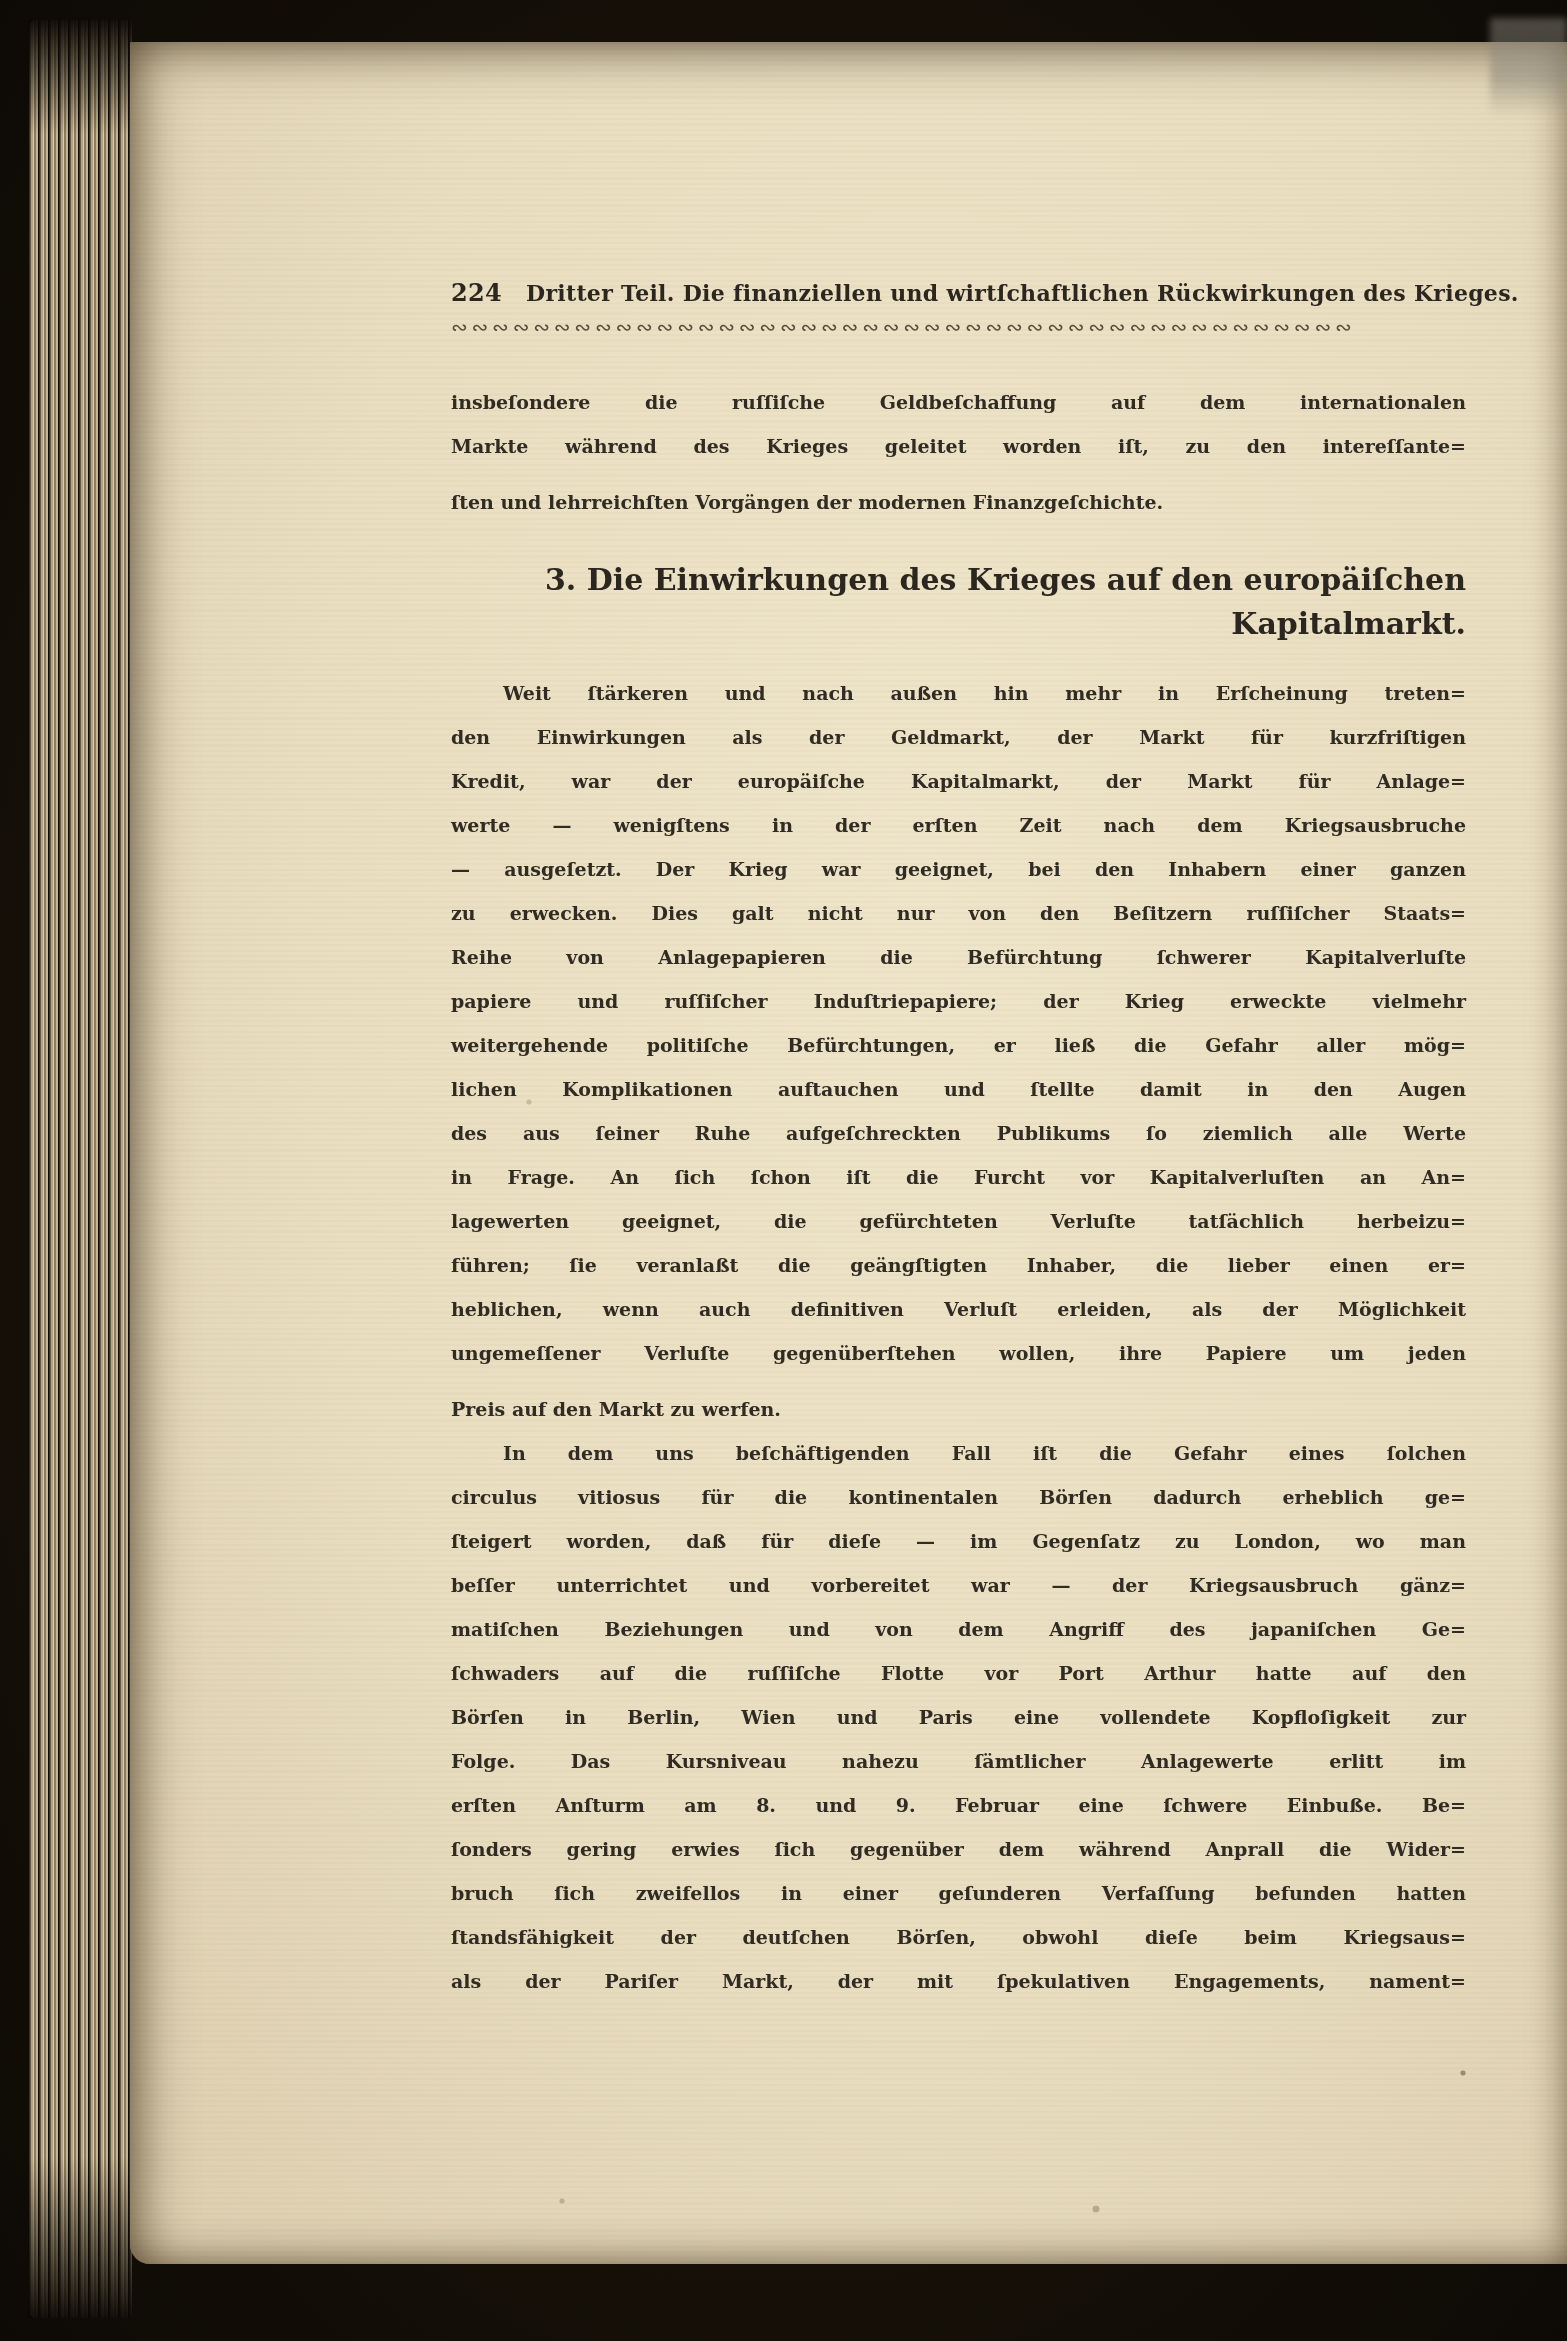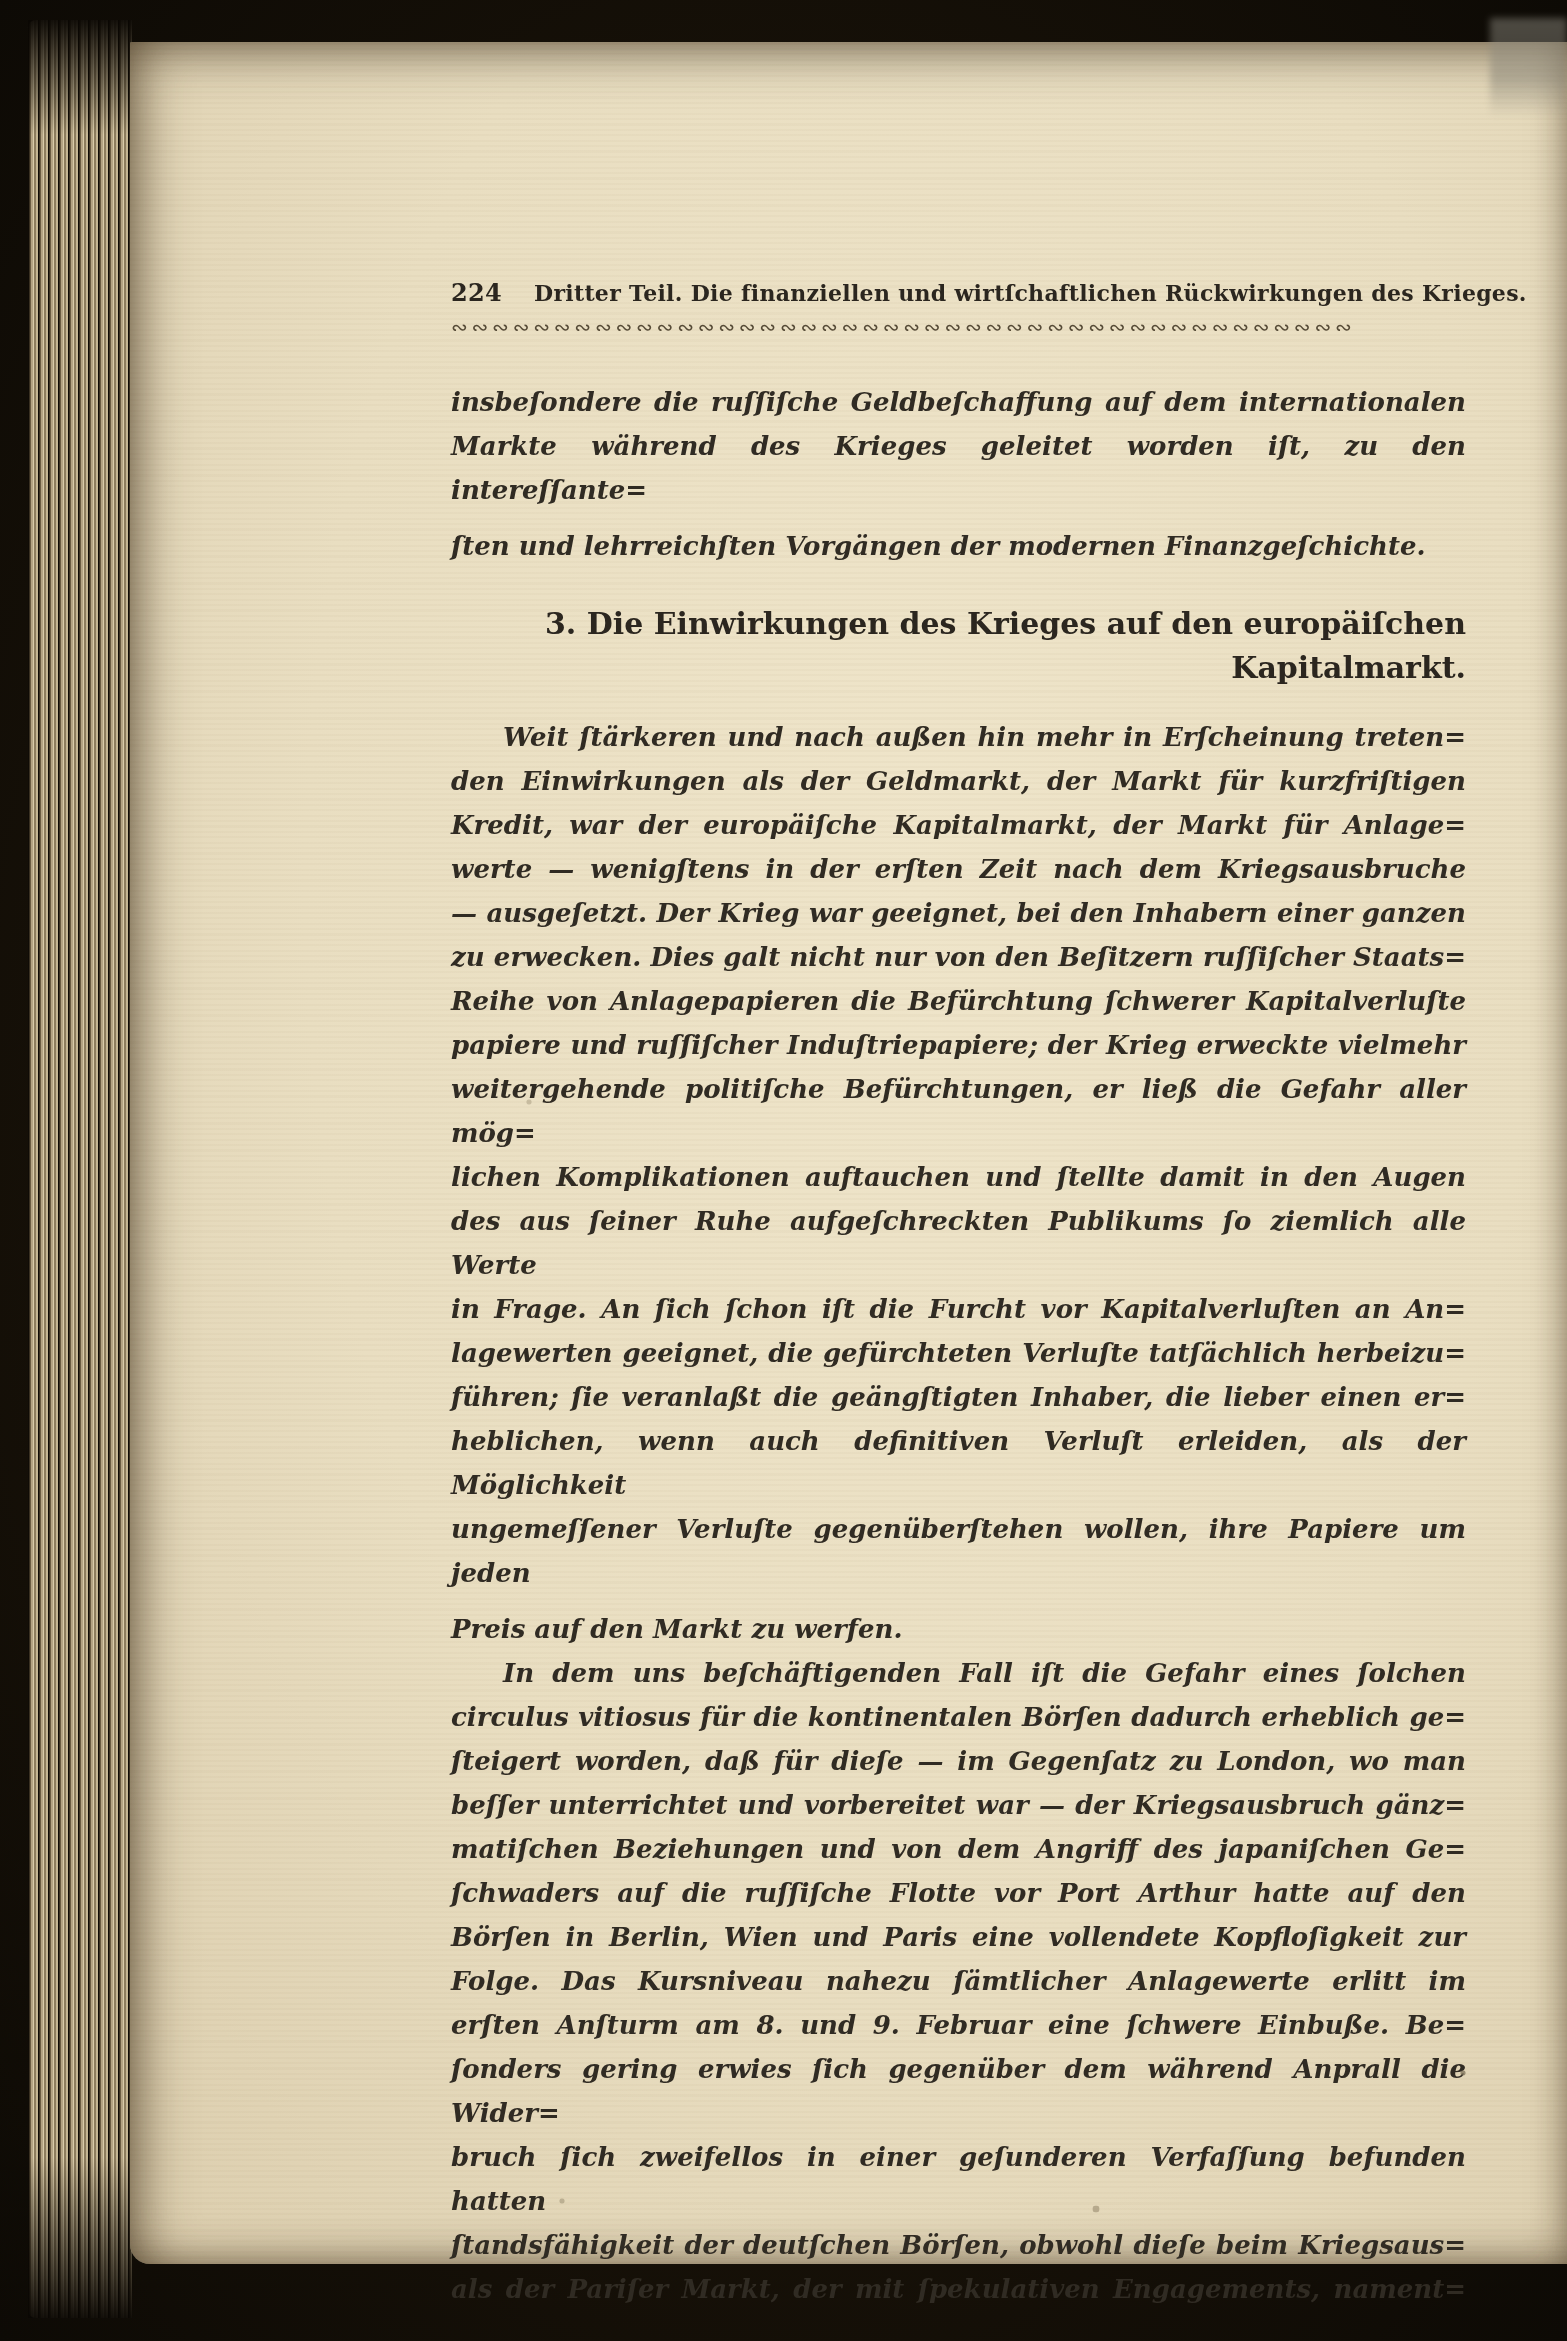--- a/index.html
+++ b/index.html
@@ -87,21 +87,21 @@
     position: absolute;
     left: 321px;
     top: 236px;
     width: 1015px;
     color: #2f2a22;
   }
 
   .header {
     display: flex;
     align-items: baseline;
-    gap: 32px;
+    gap: 24px;
     font-size: 22px;
     font-weight: bold;
     white-space: nowrap;
     letter-spacing: 0.3px;
     color: #2b261f;
   }
   .header .pagenum { font-size: 24px; }
 
   .ornament {
     margin-top: 9.2px;
@@ -111,27 +111,26 @@
     color: #564b37;
     white-space: nowrap;
     overflow: hidden;
   }
 
   .para { margin: 0; }
   .intro { margin-top: 41px; }
   .body1 { margin-top: 24.5px; }
 
   .line {
-    font-size: 26px;
+    font-size: 19px;
     line-height: 44px;
     font-weight: bold;
     text-align: justify;
     text-align-last: justify;
     color: #302b23;
-    font-style: italic;
   }
   .line.last { text-align-last: left; margin-top: 12px; }
   .line.indent { text-indent: 52px; }
 
   .heading {
     margin: 34px 0 0 0;
     font-size: 30px;
     line-height: 44px;
     font-weight: bold;
     text-align: right;

